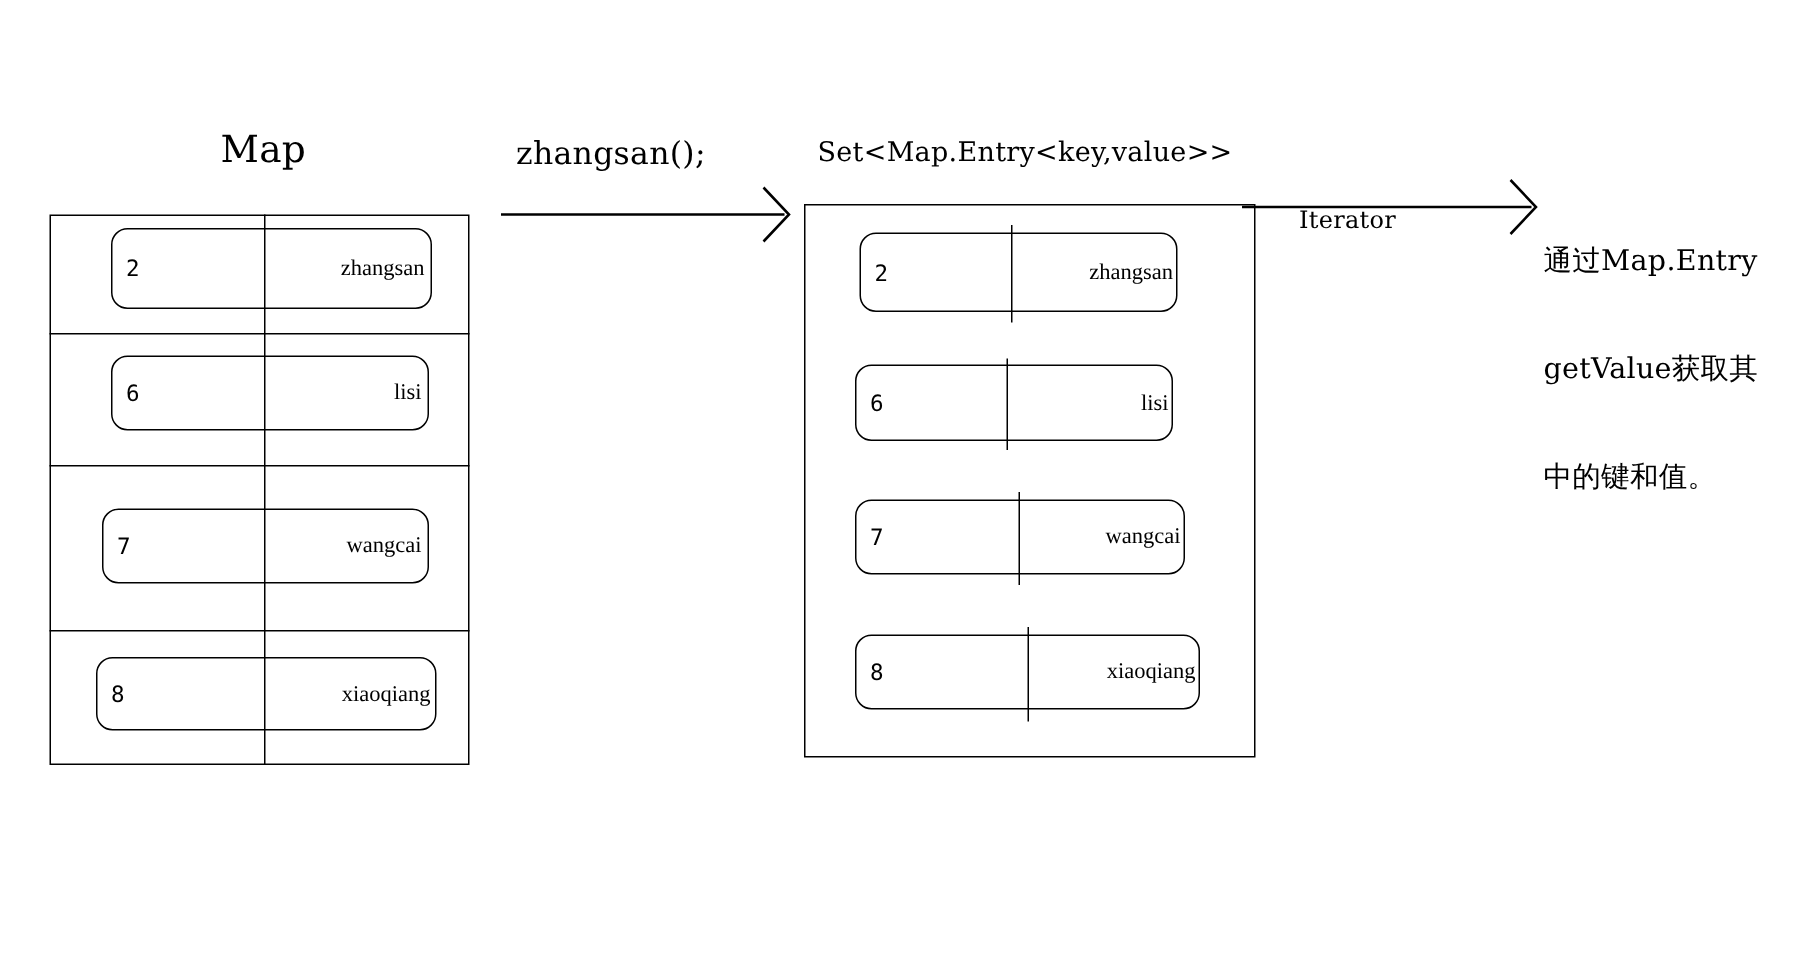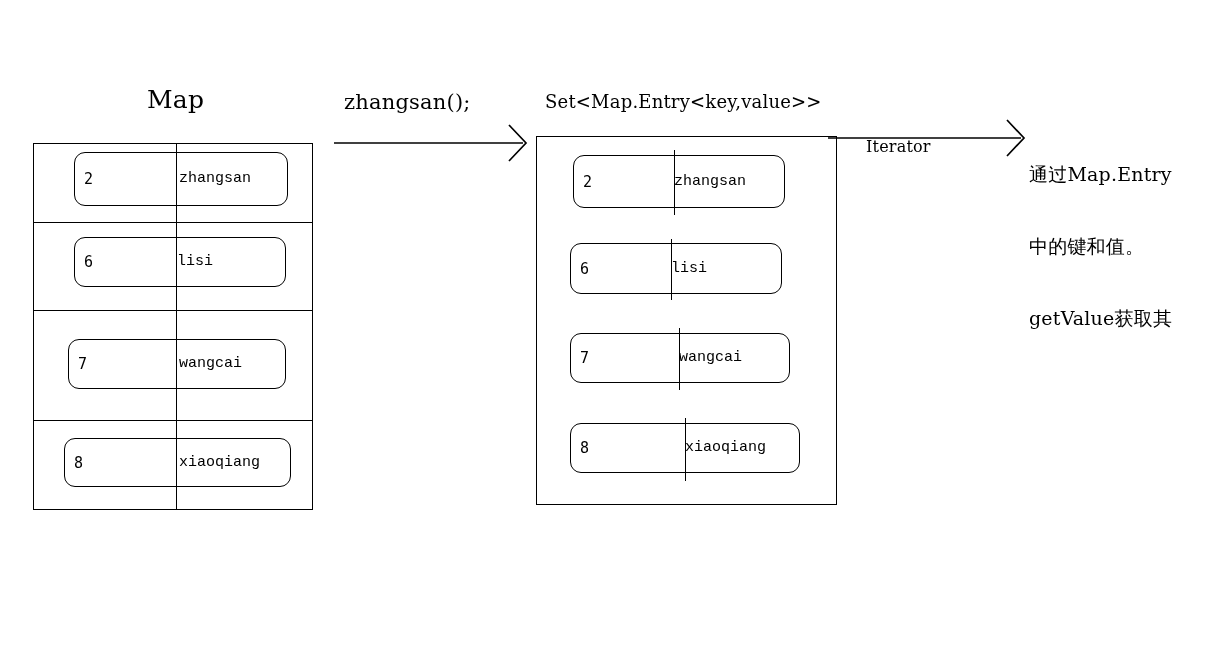--- a/index.html
+++ b/index.html
@@ -98,25 +98,25 @@
     transform: translateY(-50%);
     font-family: "DejaVu Sans Mono", "Liberation Mono", monospace;
     font-size: 15px;
     line-height: 16px;
     white-space: pre;
   }
   .entry .entry-val {
     position: absolute;
     top: 50%;
     transform: translateY(-50%);
-    font-family: Liberation Mono, monospace;
+    font-family: Liberation Serif, serif;
     font-size: 15px;
     line-height: 16px;
     white-space: pre;
-    text-align: left;
+    text-align: right;
   }
   .entry-sep {
     position: absolute;
     width: 0;
     border-left: 1.3px solid #000;
   }
 
   
   .set-box {
     left: 536px;
@@ -200,17 +200,17 @@
 
   <svg class="arrow-svg" style="left:826px; top:112px;" width="202" height="52">
     <line x1="2" y1="26" x2="195" y2="26" stroke="#000" stroke-width="1.7"></line>
     <polyline points="181,8 198,26 181,44" fill="none" stroke="#000" stroke-width="1.7"></polyline>
   </svg>
 
   <div class="label iterator-label">Iterator</div>
 
   <div class="label note-text">
     <div>通过Map.Entry</div>
+    <div>getValue获取其</div>
     <div>中的键和值。</div>
-    <div>getValue获取其</div>
   </div>
 
 </div>
 
 </body></html>

